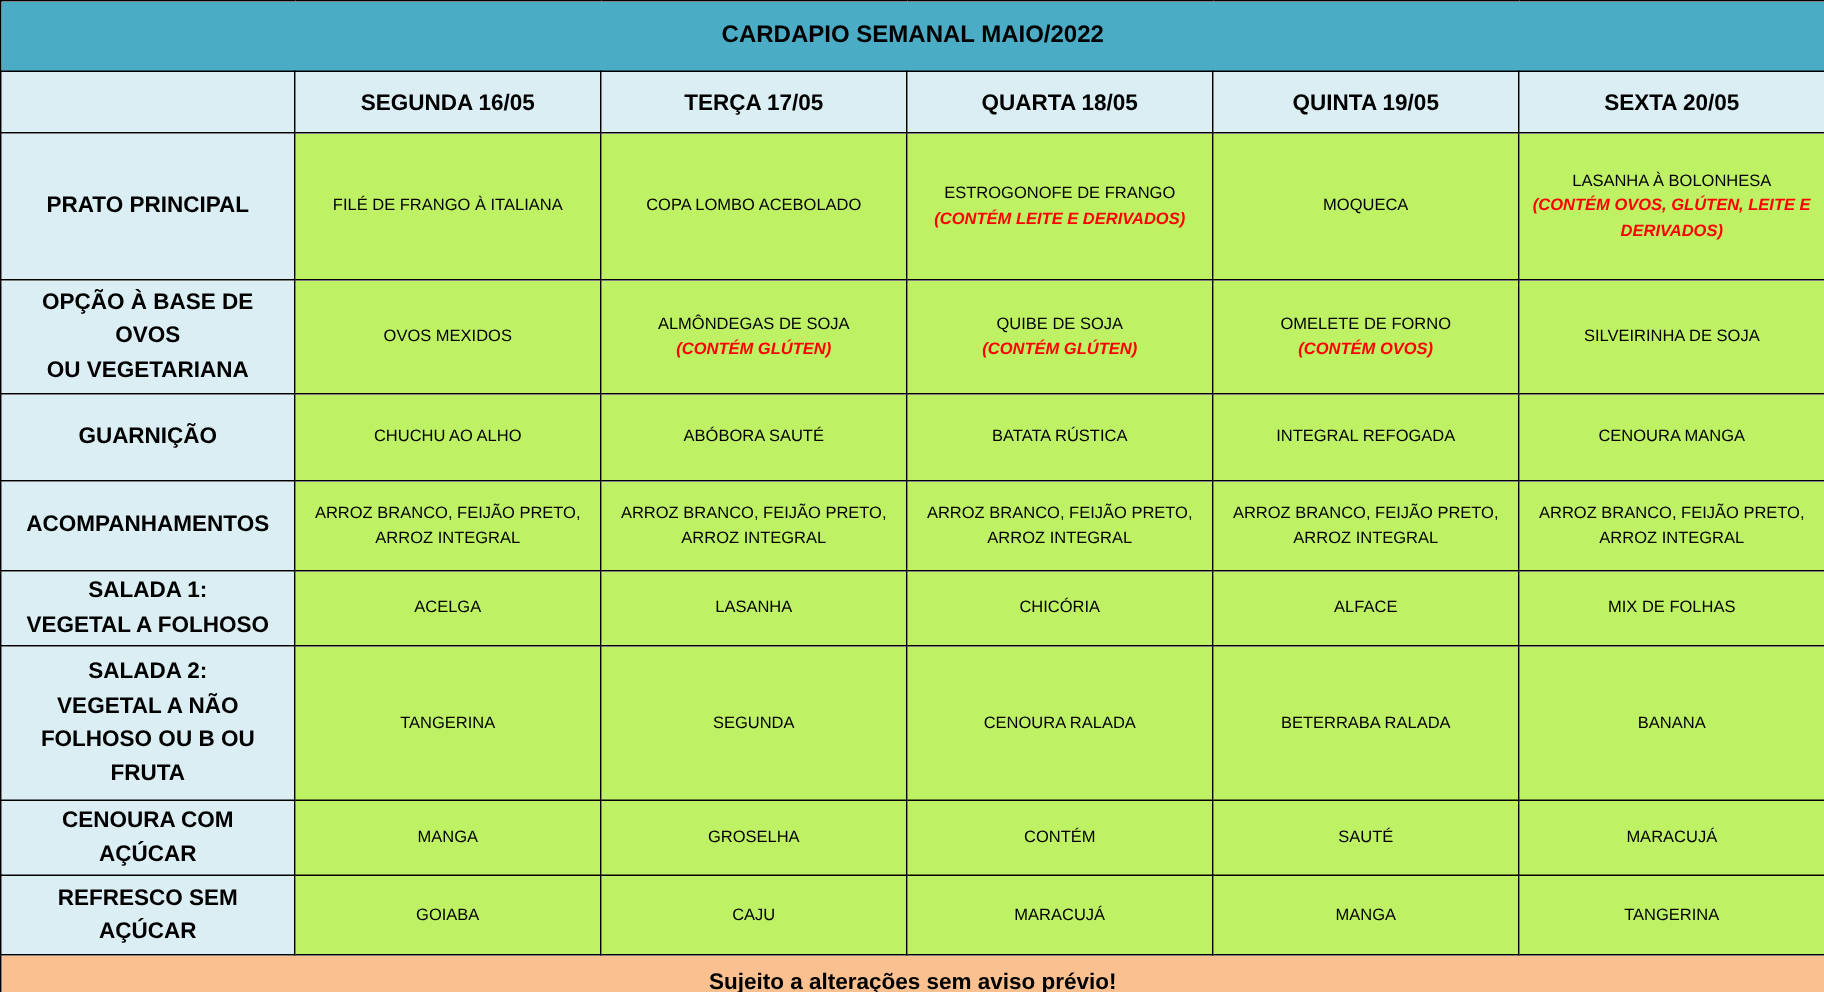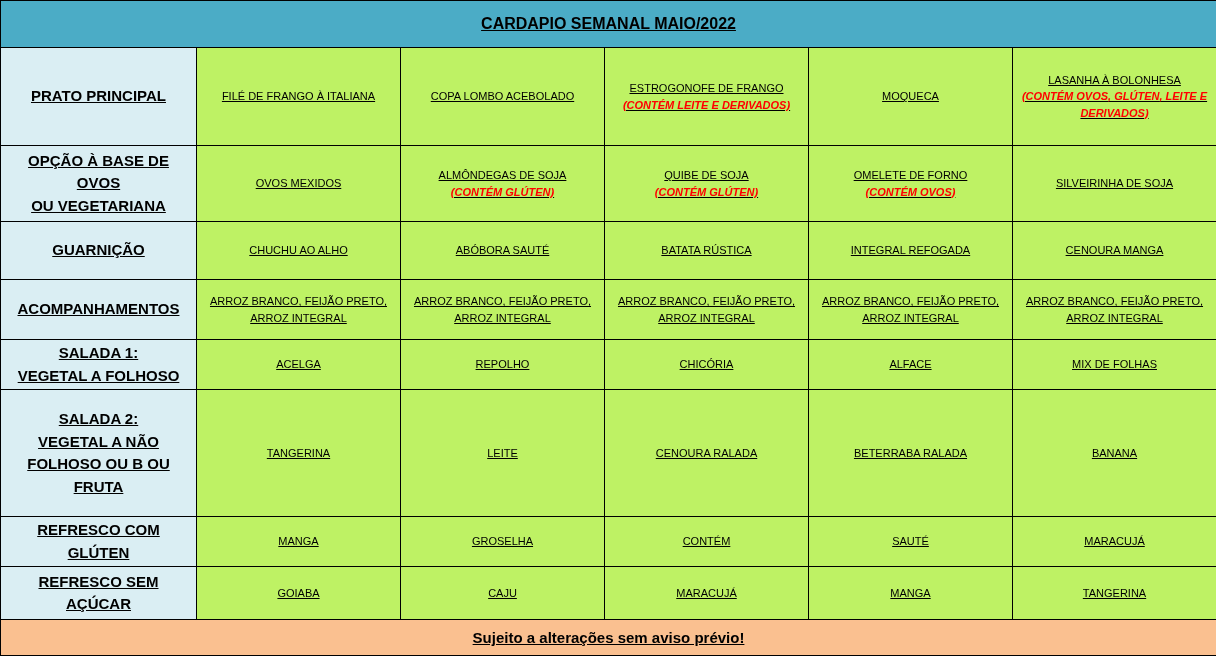--- a/index.html
+++ b/index.html
@@ -13,21 +13,20 @@
     border-collapse: collapse;
     table-layout: fixed;
   }
   table.menu th, table.menu td {
     border: 1px solid var(--border, #000000);
     text-align: center;
     vertical-align: middle;
     padding: 2px 6px;
     box-sizing: border-box;
     overflow: hidden;
-    text-decoration: underline;
   }
   .title-cell {
     background: var(--title_bg, #4BACC6);
     font-weight: bold;
     font-size: 16px;
     height: 47px;
   }
   .day-header {
     background: var(--header_bg, #DAEEF3);
     font-weight: bold;
@@ -73,20 +72,28 @@
     <col style="width:204px">
       <col style="width:204px">
       <col style="width:204px">
       <col style="width:204px">
       <col style="width:204px">
   </colgroup>
   <thead>
     <tr>
       <th class="title-cell" colspan="6">CARDAPIO SEMANAL MAIO/2022</th>
     </tr>
+    <tr style="height:41px">
+      <th class="corner"></th>
+      <th class="day-header">SEGUNDA 16/05</th>
+      <th class="day-header">TERÇA 17/05</th>
+      <th class="day-header">QUARTA 18/05</th>
+      <th class="day-header">QUINTA 19/05</th>
+      <th class="day-header">SEXTA 20/05</th>
+    </tr>
   </thead>
   <tbody>
     <tr style="height:98px">
       <th class="lbl">PRATO PRINCIPAL</th>
       <td class="cell">
           <span class="t">FILÉ DE FRANGO À ITALIANA</span>
           <span class="a"></span>
         </td>
       <td class="cell">
           <span class="t">COPA LOMBO ACEBOLADO</span>
@@ -176,64 +183,64 @@
         </td>
     </tr>
     <tr style="height:45px">
       <th class="lbl">SALADA 1:
 VEGETAL A FOLHOSO</th>
       <td class="cell">
           <span class="t">ACELGA</span>
           <span class="a"></span>
         </td>
       <td class="cell">
-          <span class="t">REPOLHO</span>
+          <span class="t">LASANHA</span>
           <span class="a"></span>
         </td>
       <td class="cell">
           <span class="t">CHICÓRIA</span>
           <span class="a"></span>
         </td>
       <td class="cell">
           <span class="t">ALFACE</span>
           <span class="a"></span>
         </td>
       <td class="cell">
           <span class="t">MIX DE FOLHAS</span>
           <span class="a"></span>
         </td>
     </tr>
-    <tr style="height:127px">
+    <tr style="height:103px">
       <th class="lbl">SALADA 2:
 VEGETAL A NÃO
 FOLHOSO OU B OU
 FRUTA</th>
       <td class="cell">
           <span class="t">TANGERINA</span>
           <span class="a"></span>
         </td>
       <td class="cell">
-          <span class="t">LEITE</span>
+          <span class="t">SEGUNDA</span>
           <span class="a"></span>
         </td>
       <td class="cell">
           <span class="t">CENOURA RALADA</span>
           <span class="a"></span>
         </td>
       <td class="cell">
           <span class="t">BETERRABA RALADA</span>
           <span class="a"></span>
         </td>
       <td class="cell">
           <span class="t">BANANA</span>
           <span class="a"></span>
         </td>
     </tr>
     <tr style="height:44px">
-      <th class="lbl">REFRESCO COM GLÚTEN</th>
+      <th class="lbl">CENOURA COM AÇÚCAR</th>
       <td class="cell">
           <span class="t">MANGA</span>
           <span class="a"></span>
         </td>
       <td class="cell">
           <span class="t">GROSELHA</span>
           <span class="a"></span>
         </td>
       <td class="cell">
           <span class="t">CONTÉM</span>

